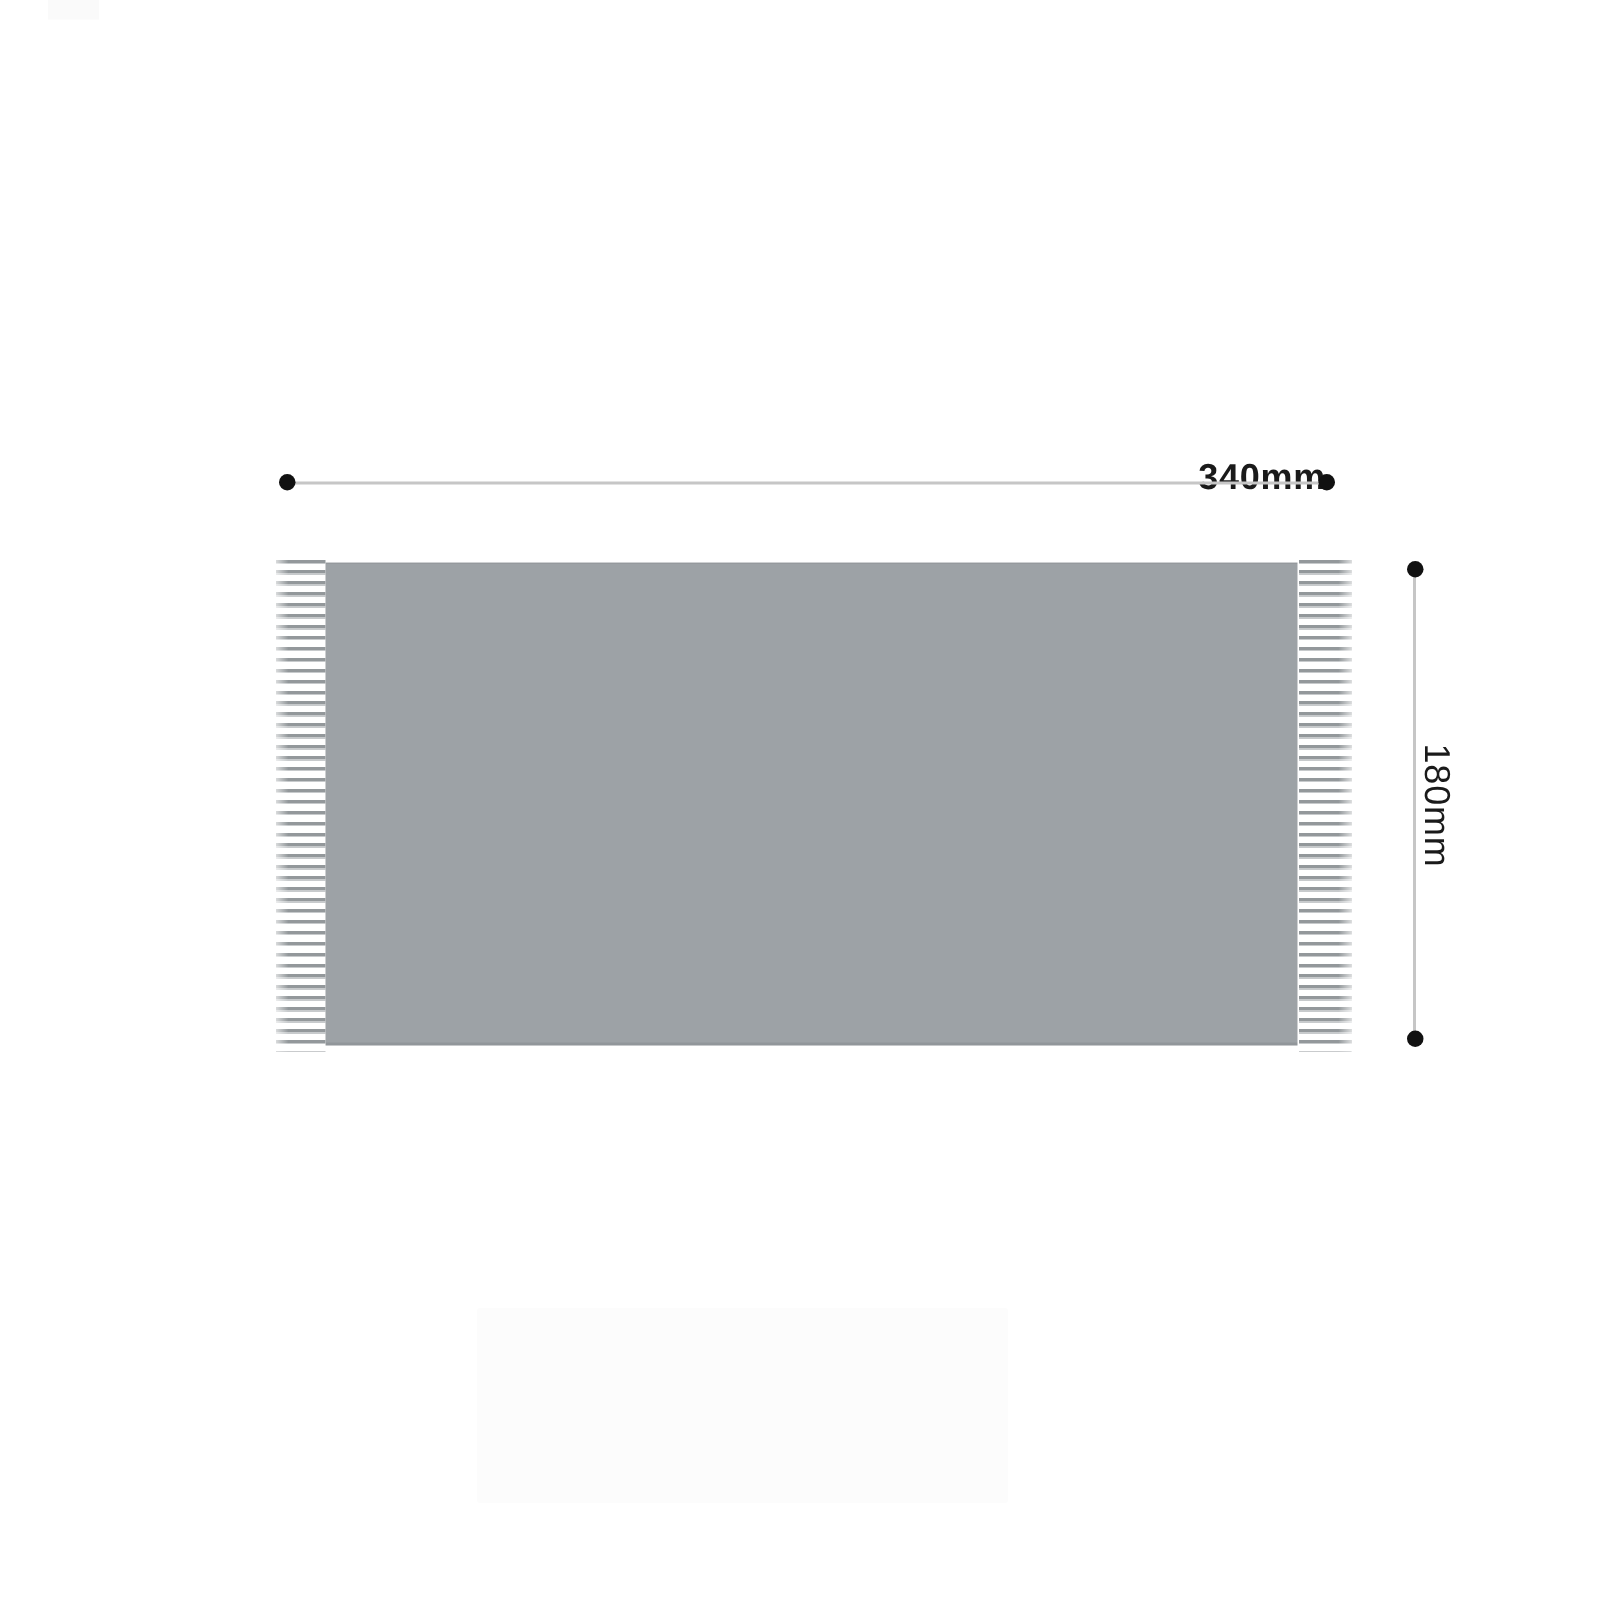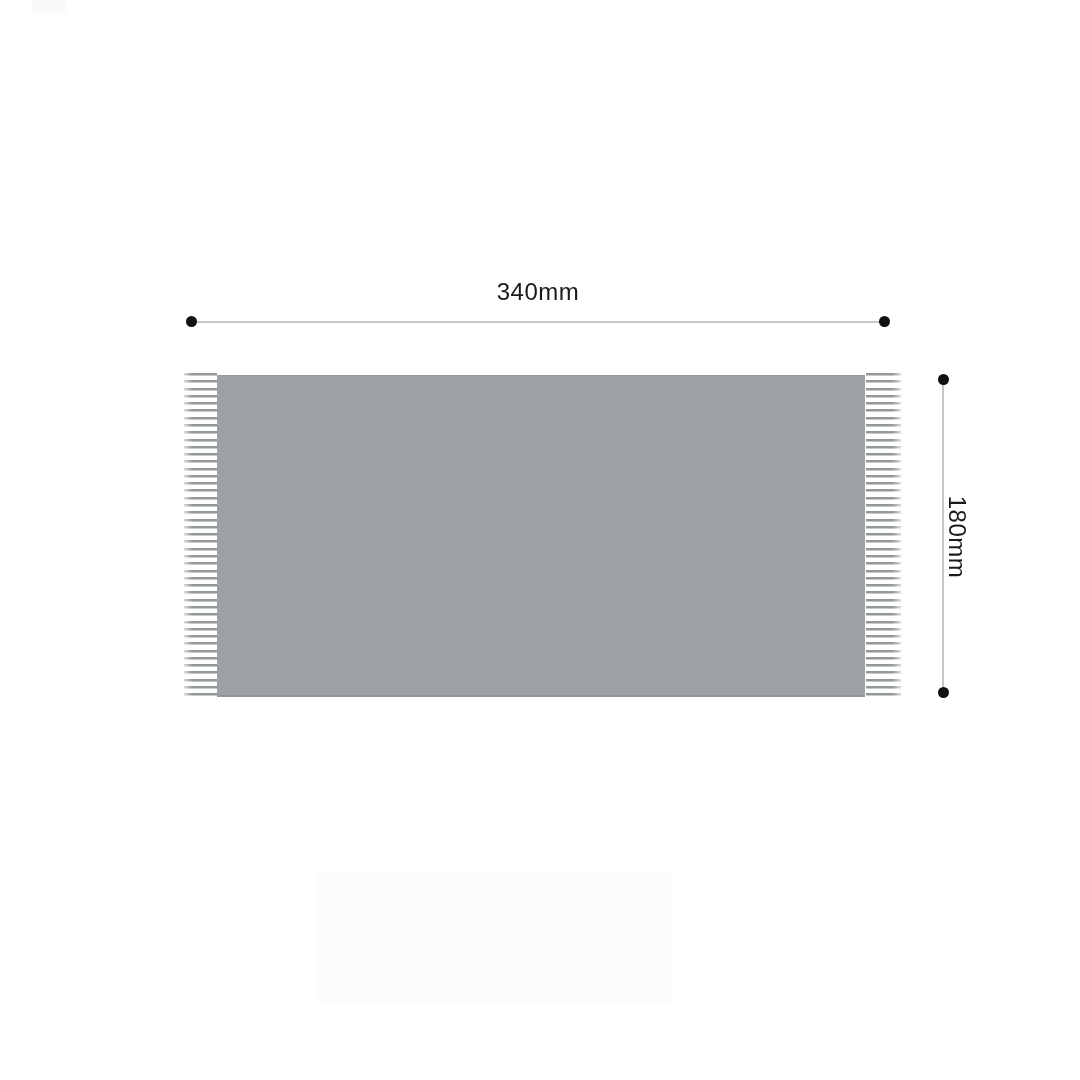--- a/index.html
+++ b/index.html
@@ -22,23 +22,24 @@
     border-radius: 50%;
   }
   .dim-label {
     position: absolute;
     color: #1a1a1a;
     font-size: 24px;
     letter-spacing: 0.5px;
     white-space: nowrap;
   }
   .dim-label.horizontal {
-    left: 192px; width: 692px; top: 278px;
+    left: 192px; width: 692px; top: 305px;
     height: 27px; line-height: 27px;
-    text-align: center;
+    text-align: right;
+    font-weight: bold;
   }
   .dim-label.vertical {
     left: 957px; top: 537px;
     transform: translate(-50%, -50%) rotate(90deg);
   }
   
   .fabric-body {
     position: absolute;
     left: 217px; top: 375px;
     width: 648px; height: 322px;

